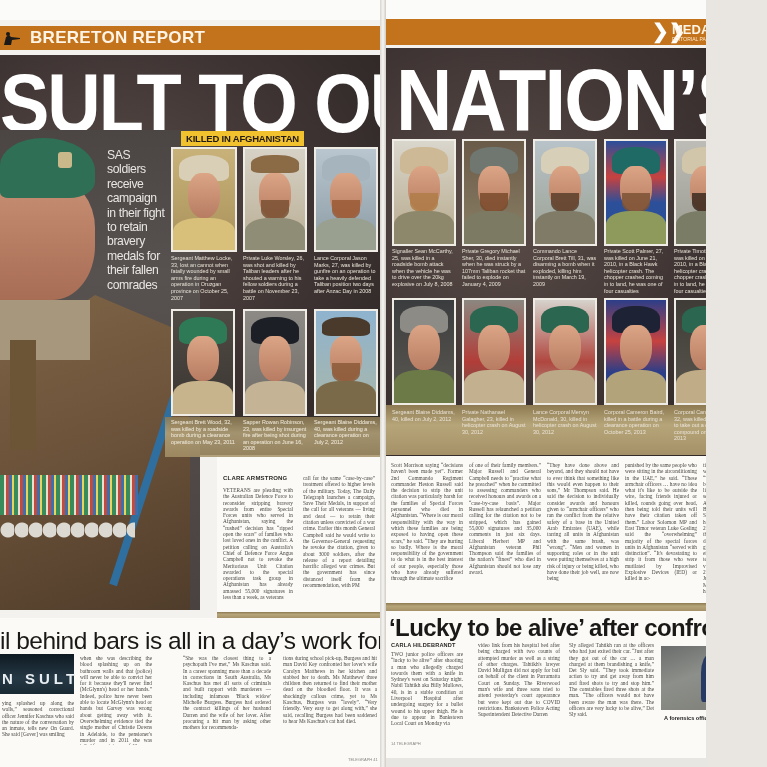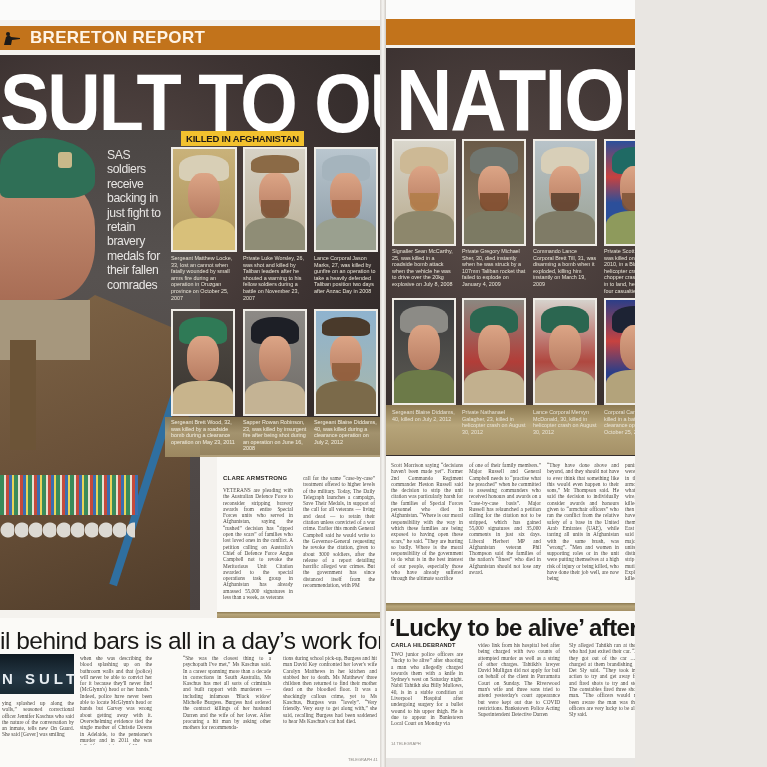--- a/index.html
+++ b/index.html
@@ -1,19 +1,19 @@
 <!DOCTYPE html>
 <html><head>
 <meta charset="utf-8">
 <style>
   * { box-sizing: border-box; margin: 0; padding: 0; }
   html, body { width: 767px; height: 767px; overflow: hidden; background: #e9e6e2; }
   body { position: relative; font-family: "Liberation Serif", serif; }
 
-  .spread { position: absolute; left: 0; top: 0; width: 635px; height: 767px; background: #f4f2ee; overflow: hidden; }
+  .spread { position: absolute; left: 0; top: 0; width: 706px; height: 767px; background: #f4f2ee; overflow: hidden; }
   .topstrip { position: absolute; left: 0; top: 0; width: 767px; height: 20px; background: #fbfbfa; }
   .gutter { position: absolute; left: 380px; top: 0; width: 6px; height: 767px; background: linear-gradient(90deg,#d8d4cf,#f7f6f3,#cfcac4); z-index: 6; }
 
   
   .bar { position: absolute; top: 24px; height: 26px; background: #c2731b; }
   .bar.left { left: 0; width: 380px; top: 26px; height: 24px; }
   .bar.right { left: 386px; width: 381px; top: 19px; height: 26px; }
   .bar-title { position: absolute; left: 30px; top: 2px; font-family: "Liberation Sans", sans-serif; font-weight: bold; font-size: 17px; color: #fff4e6; letter-spacing: 0.3px; }
   .bar-icon { position: absolute; left: 2px; top: 5px; width: 20px; height: 14px; }
   .teaser { position: absolute; left: 120px; top: 3px; font-family: "Liberation Sans", sans-serif; font-weight: bold; font-size: 13px; color: #fff4e6; white-space: nowrap; }
@@ -100,21 +100,21 @@
     <div class="collar"></div>
     <div class="tie"></div>
     <div class="face"></div>
     <div class="beret"></div>
     <div class="beret-badge"></div>
     <div class="lanyard"></div>
     <div class="medals"></div>
     <div class="medal-discs"></div>
   </div>
 
-  <div class="deck">SAS soldiers receive backing in just fight to retain bravery medals for their fallen comrades</div>
+  <div class="deck">SAS soldiers receive campaign in their fight to retain bravery medals for their fallen comrades</div>
   <div class="tag">KILLED IN AFGHANISTAN</div>
 
   <div class="parchment" style="left:165px;top:140px;width:215px;height:300px;opacity:.0"></div>
 
   <div class="portrait" style="left:171px;top:147px;width:66px;height:105px;">
     <div class="ph" style="background:linear-gradient(180deg,#c9b27a,#a9905a);"></div>
     <div class="hat" style="background:#d8cfb6;"></div>
       <div class="head"></div>
       <div class="body" style="background:#d8c07a;"></div>
   </div>

